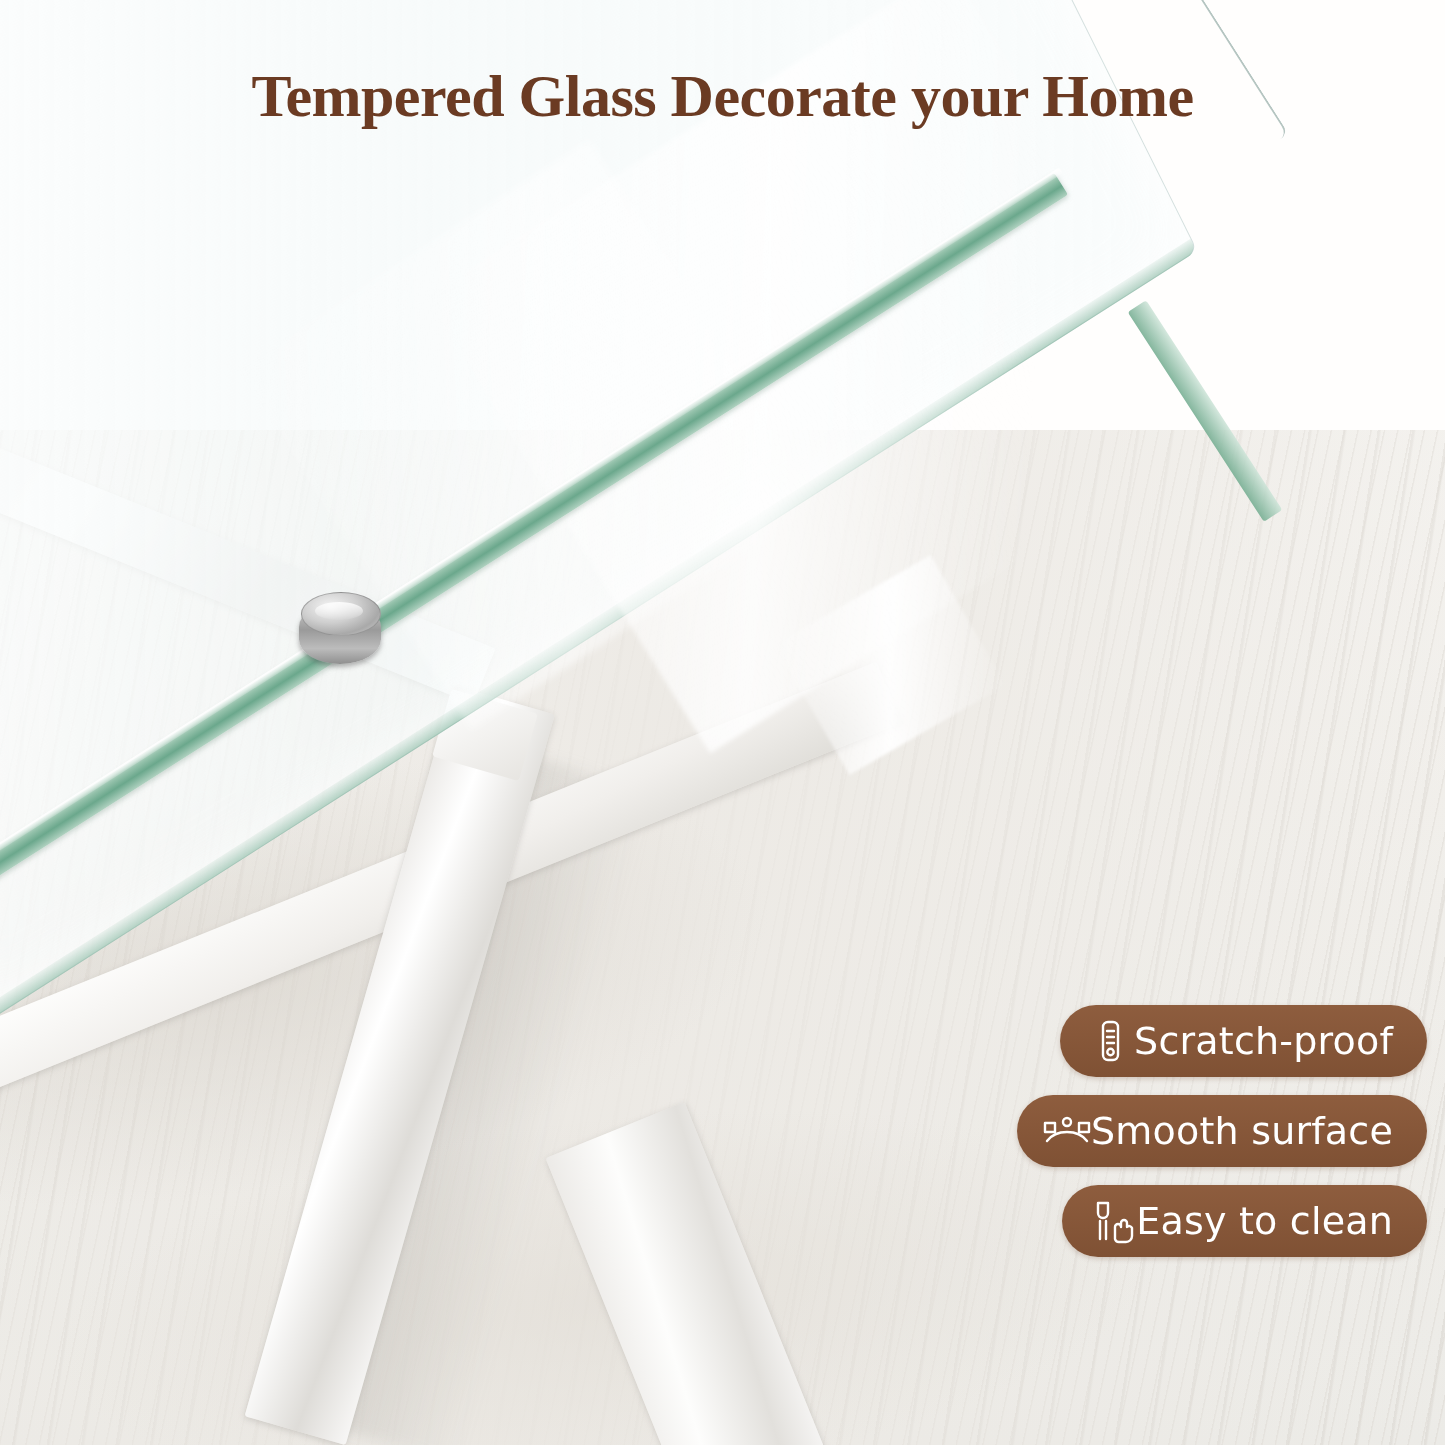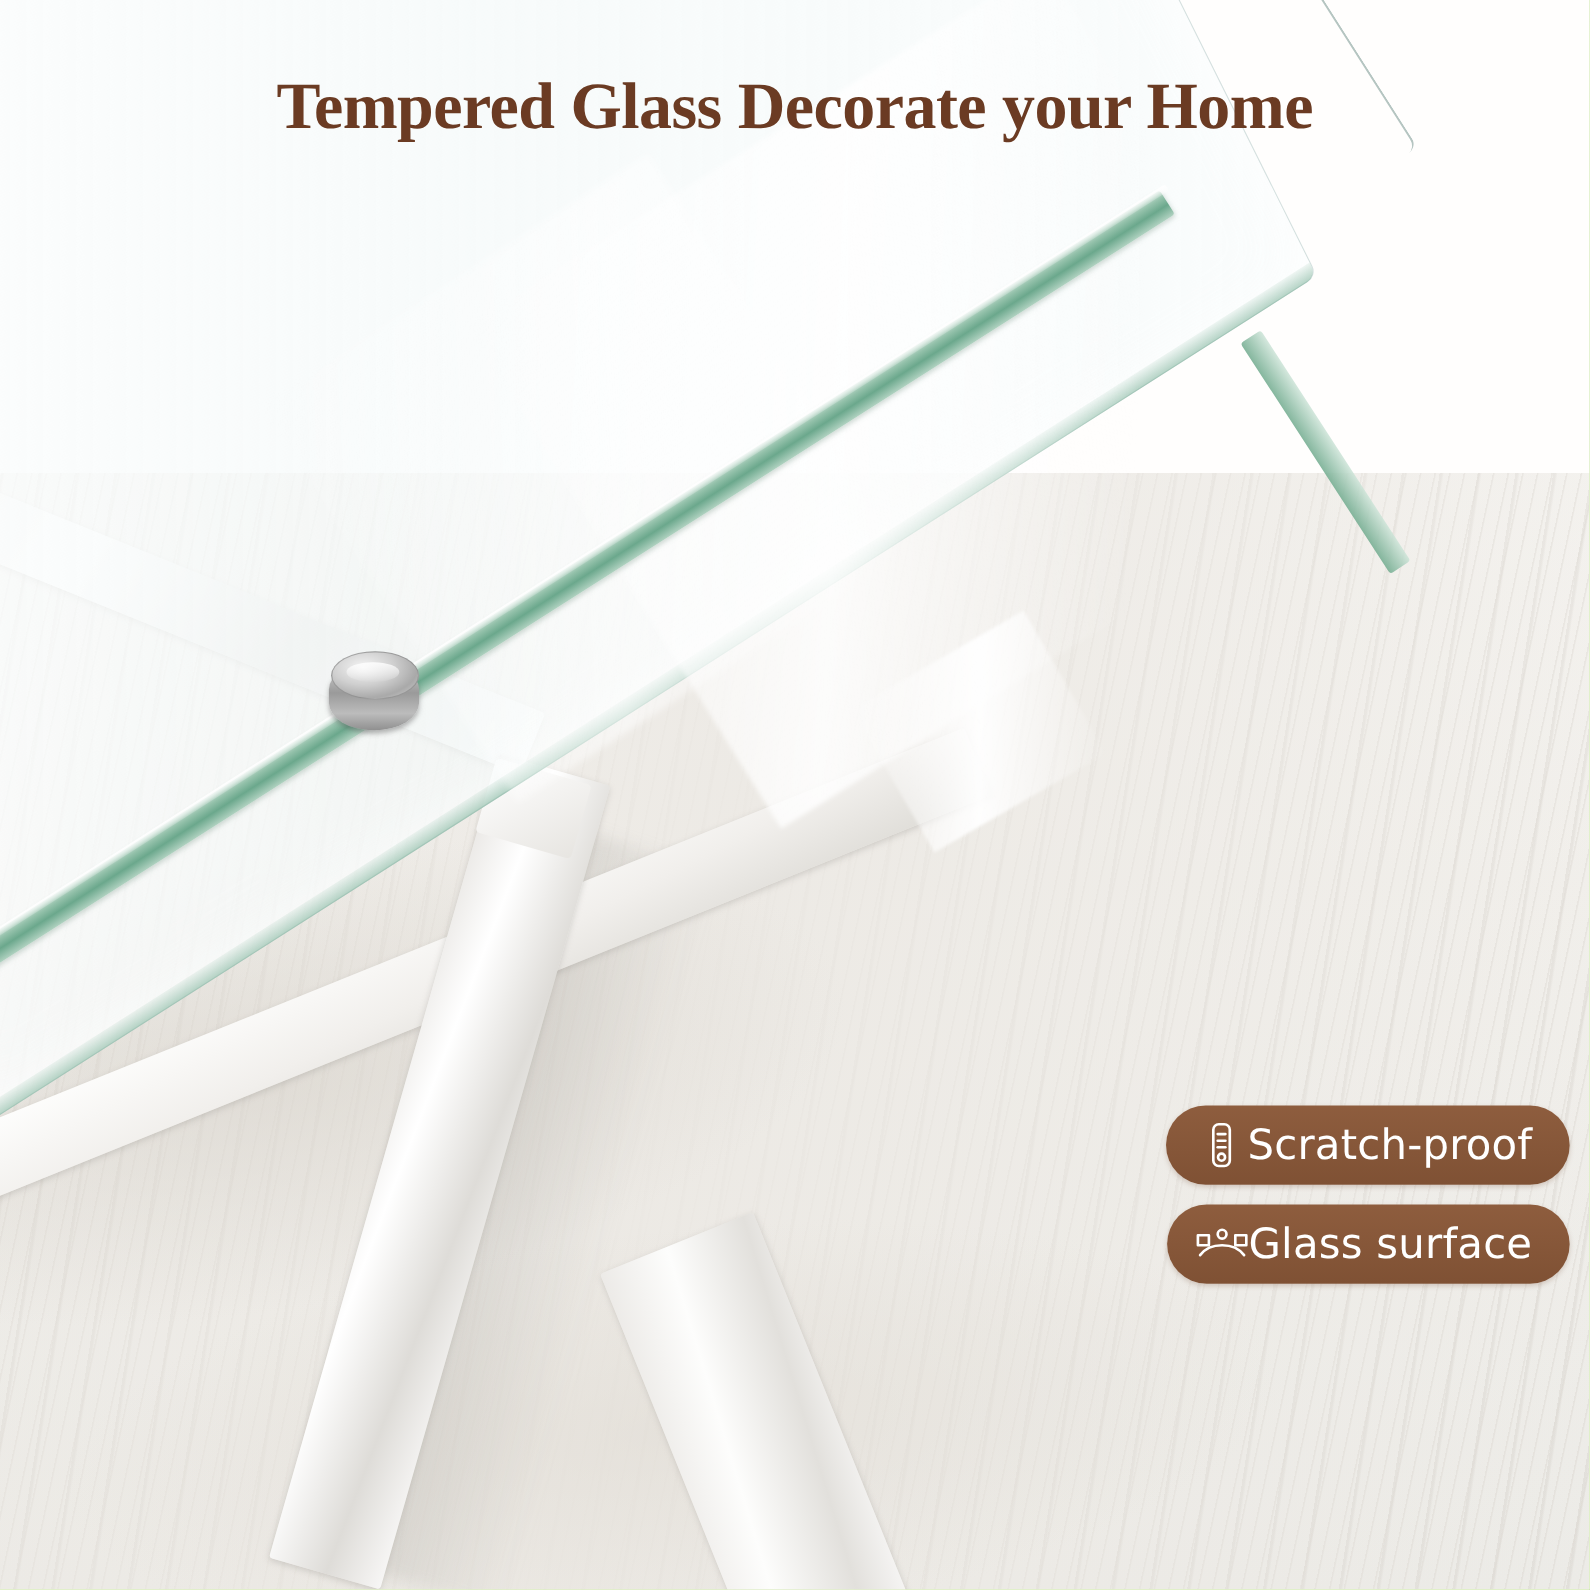--- a/index.html
+++ b/index.html
@@ -8,21 +8,21 @@
     background: #ffffff;
   }
   body {
     font-family: "Liberation Sans", sans-serif;
   }
   .canvas {
     position: relative;
     width: 1445px;
     height: 1445px;
     overflow: hidden;
-    background: #bef264;
+    background: #eab308;
   }
 
   
   .floor {
     position: absolute;
     left: 0; top: 0; width: 100%; height: 100%;
     background:
       linear-gradient(106deg, rgba(246,244,241,0) 0%, rgba(236,233,228,0.9) 48%, rgba(250,249,247,0) 100%),
       repeating-linear-gradient(102deg,
          rgba(222,218,212,0.55) 0px,
@@ -343,19 +343,30 @@
 
     <div class="badge">
       <span class="badge-icon">
         <svg viewBox="0 0 48 48" width="48" height="48" fill="none" stroke="#ffffff" stroke-width="2.4" stroke-linecap="round" stroke-linejoin="round">
           <rect x="2" y="16" width="10" height="9"></rect>
           <rect x="36" y="16" width="10" height="9"></rect>
           <circle cx="24" cy="15" r="4"></circle>
           <path d="M4 34 C 13 22, 35 22, 44 34"></path>
         </svg>
       </span>
-      <span class="badge-label">Glass surface</span>
+      <span class="badge-label">Smooth surface</span>
     </div>
 
 
+    <div class="badge">
+      <span class="badge-icon">
+        <svg viewBox="0 0 48 48" width="48" height="48" fill="none" stroke="#ffffff" stroke-width="2.4" stroke-linecap="round" stroke-linejoin="round">
+          <path d="M10 6 h10 v10 a5 5 0 0 1 -5 5 a5 5 0 0 1 -5 -5 Z"></path>
+          <line x1="12" y1="24" x2="12" y2="42"></line>
+          <line x1="18" y1="24" x2="18" y2="42"></line>
+          <path d="M27 42 v-12 a3 3 0 0 1 6 0 v-4 a3 3 0 0 1 6 0 v4 a3 3 0 0 1 5 1 v8 a6 6 0 0 1 -6 6 h-7 a4 4 0 0 1 -4 -3 Z"></path>
+        </svg>
+      </span>
+      <span class="badge-label">Easy to clean</span>
+    </div>
 
   </div>
 </div>
 
 </body></html>

